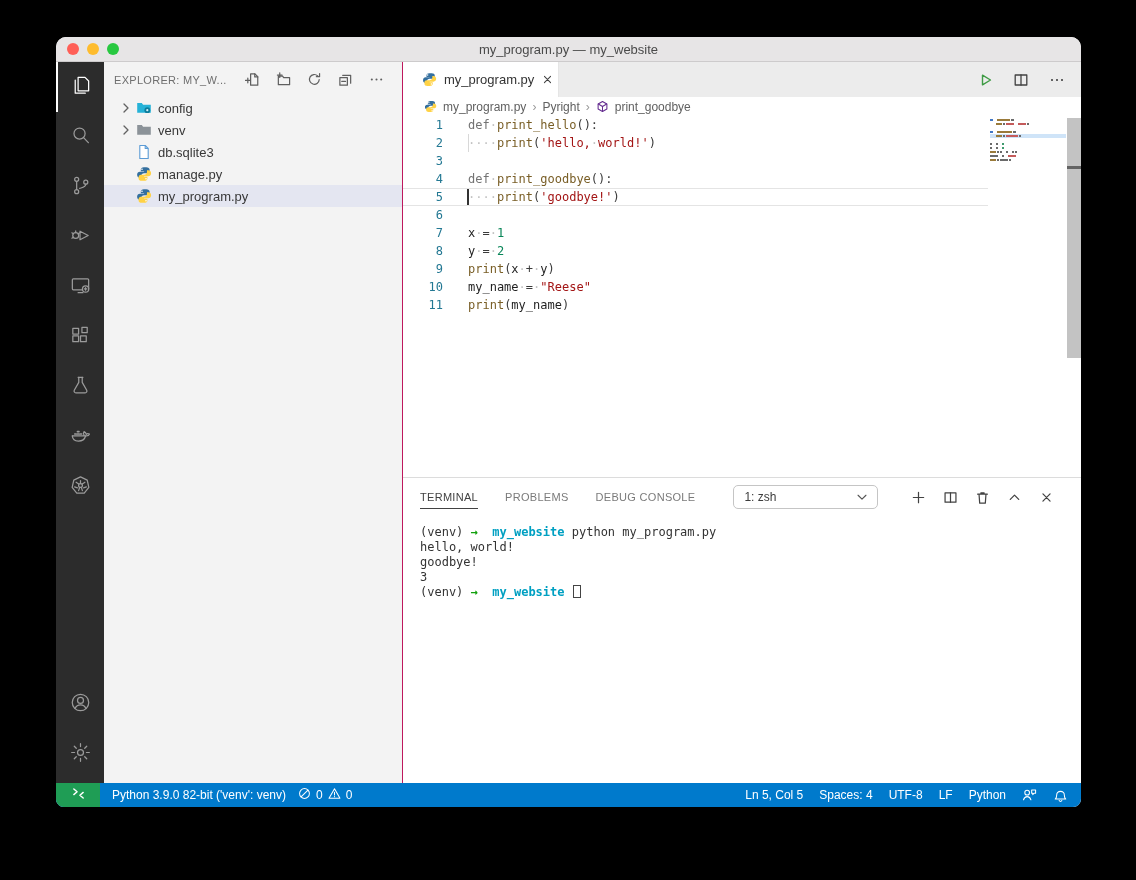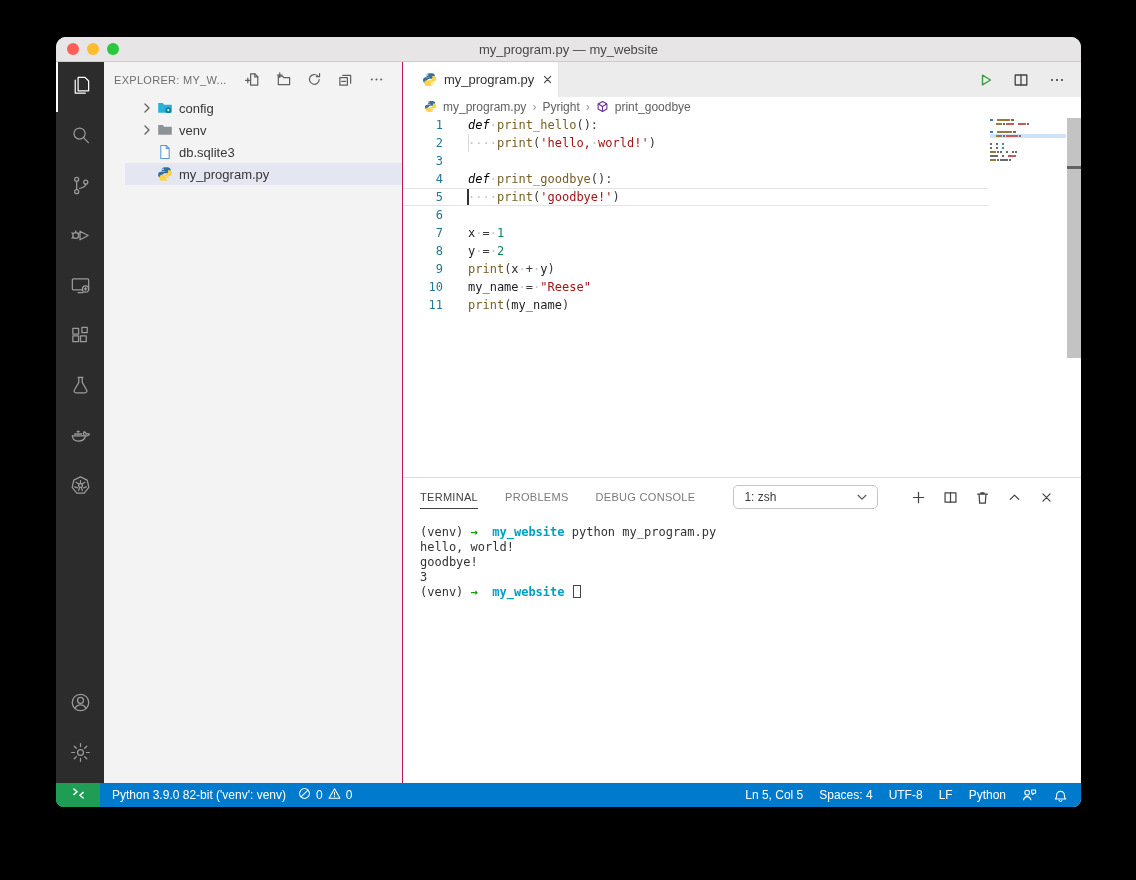--- a/index.html
+++ b/index.html
@@ -23,21 +23,21 @@
   .ab-item.active { color:#fff; box-shadow:inset 2px 0 0 #fff; }
   .ab-bottom { padding-bottom:4px; }
   .ab-item svg { width:23px; height:23px; }
   
   .sidebar { width:299px; background:#f3f3f3; border-right:1px solid #be185d; flex:none; display:flex; flex-direction:column; }
   .sb-header { height:35px; display:flex; align-items:center; padding:0 18px 0 10px; flex:none; }
   .sb-title { font-size:11px; color:#6f6f6f; letter-spacing:.3px; flex:1; white-space:nowrap; overflow:hidden; }
   .sb-actions { display:flex; gap:15px; color:#5f5f5f; }
   .sb-actions .act { width:16px; height:16px; display:flex; align-items:center; justify-content:center; cursor:pointer; }
   .sb-actions svg { width:15px; height:15px; }
-  .tree { flex:1;padding-left:21px; }
+  .tree { flex:1; }
   .trow { height:22px; display:flex; align-items:center; padding-left:14px; cursor:pointer; }
   .trow.selected { background:#e4e6f1; }
   .trow .chev { width:16px; height:16px; display:flex; align-items:center; justify-content:center; color:#616161; flex:none; }
   .trow .ficon { width:16px; height:16px; margin-left:2px; flex:none; display:flex; align-items:center; justify-content:center; }
   .trow .ficon svg { width:16px; height:16px; }
   .trow .flabel { margin-left:6px; font-size:13px; color:#383838; }
   
   .editor-col { flex:1; display:flex; flex-direction:column; min-width:0; background:#fff; }
   .tabbar { height:35px; background:#ececec; display:flex; align-items:stretch; flex:none; }
   .tab { width:156px; background:#fff; display:flex; align-items:center; padding:0 10px 0 19px; gap:7px;
@@ -54,21 +54,21 @@
   .breadcrumbs .ficon svg { width:13px; height:13px; display:block; }
   .bc-sep { color:#9a9a9a; }
   .bc-item { cursor:pointer; }
   
   .editor-body { flex:1; position:relative; min-height:0; overflow:hidden; background:#fff; }
   .code { position:absolute; left:0; top:0; right:93px; font:12px/18px "DejaVu Sans Mono", monospace; }
   .cline { height:18px; display:flex; white-space:pre; }
   .cline.current { box-shadow:inset 0 1px 0 #e4e4e4, inset 0 -1px 0 #e4e4e4; }
   .gutter { width:40px; text-align:right; color:#237893; flex:none; }
   .ctxt { margin-left:25px; position:relative; color:#1f1f1f; }
-  .tok-kw { color:#000000;font-style:italic; } .tok-fn { color:#795e26; } .tok-st { color:#a31515; }
+  .tok-kw { color:#737373; } .tok-fn { color:#795e26; } .tok-st { color:#a31515; }
   .tok-nu { color:#098658; } .tok-vr { color:#1f1f1f; } .tok-pl { color:#3b3b3b; }
   .tok-ws { color:#c2c2c2; }
   .caret { position:absolute; left:-1px; top:1px; width:2px; height:16px; background:#333; }
   .iguide { position:absolute; left:0; top:0; width:1px; height:18px; background:#d8d8d8; }
   
   .minimap { position:absolute; right:15px; top:3px; width:76px; }
   .mm-row { height:2px; margin-bottom:2px; display:flex; gap:1px; align-items:center; }
   .mm-row.current { background:#cfe4f8; box-shadow:0 -1px 0 #cfe4f8, 0 1px 0 #cfe4f8; }
   .mm-seg { height:2px; flex:none; }
   .vscroll { position:absolute; right:0; top:2px; width:14px; height:240px; background:#c3c3c3; cursor:pointer; }
@@ -274,20 +274,32 @@
             </div>
             <div class="trow">
               <span class="chev"></span>
               <span class="ficon">
                 <svg viewBox="0 0 16 16" fill="none" stroke="#5b9bd5" stroke-width="1.1" stroke-linejoin="round">
                   <path fill="#fff" d="M3.8 1.5h5.4l3 3v10H3.8z"></path>
                   <path d="M9.2 1.5v3h3"></path>
                 </svg>
               </span>
               <span class="flabel">db.sqlite3</span>
+            </div>
+            <div class="trow">
+              <span class="chev"></span>
+              <span class="ficon">
+                <svg viewBox="0 0 16 16">
+                  <path fill="#346f9e" d="M7.9 1.2c-2 0-3.1.9-3.1 2.4v1.6h3.3v.5H3.9C2.3 5.7 1.1 6.9 1.1 8.7c0 1.8 1.2 3 2.8 3h1.3V9.9c0-1.5 1.3-2.7 2.9-2.7h3.2c1.3 0 2.3-1 2.3-2.3V3.6c0-1.5-1.3-2.4-3.3-2.4z"></path>
+                  <circle fill="#fff" cx="6" cy="3.3" r=".8"></circle>
+                  <path fill="#ffd245" d="M8.1 14.8c2 0 3.3-.9 3.3-2.4v-1.6H8.1v-.5h4.2c1.6 0 2.8-1.2 2.8-3 0-1.8-1.2-3-2.8-3h-1.3v1.8c0 1.5-1.3 2.7-2.9 2.7H4.9c-1.3 0-2.3 1-2.3 2.3v1.3c0 1.5 1.3 2.4 3.2 2.4z"></path>
+                  <circle fill="#fff" cx="10" cy="12.7" r=".8"></circle>
+                </svg>
+              </span>
+              <span class="flabel">manage.py</span>
             </div>
             <div class="trow selected">
               <span class="chev"></span>
               <span class="ficon">
                 <svg viewBox="0 0 16 16">
                   <path fill="#346f9e" d="M7.9 1.2c-2 0-3.1.9-3.1 2.4v1.6h3.3v.5H3.9C2.3 5.7 1.1 6.9 1.1 8.7c0 1.8 1.2 3 2.8 3h1.3V9.9c0-1.5 1.3-2.7 2.9-2.7h3.2c1.3 0 2.3-1 2.3-2.3V3.6c0-1.5-1.3-2.4-3.3-2.4z"></path>
                   <circle fill="#fff" cx="6" cy="3.3" r=".8"></circle>
                   <path fill="#ffd245" d="M8.1 14.8c2 0 3.3-.9 3.3-2.4v-1.6H8.1v-.5h4.2c1.6 0 2.8-1.2 2.8-3 0-1.8-1.2-3-2.8-3h-1.3v1.8c0 1.5-1.3 2.7-2.9 2.7H4.9c-1.3 0-2.3 1-2.3 2.3v1.3c0 1.5 1.3 2.4 3.2 2.4z"></path>
                   <circle fill="#fff" cx="10" cy="12.7" r=".8"></circle>
                 </svg>

